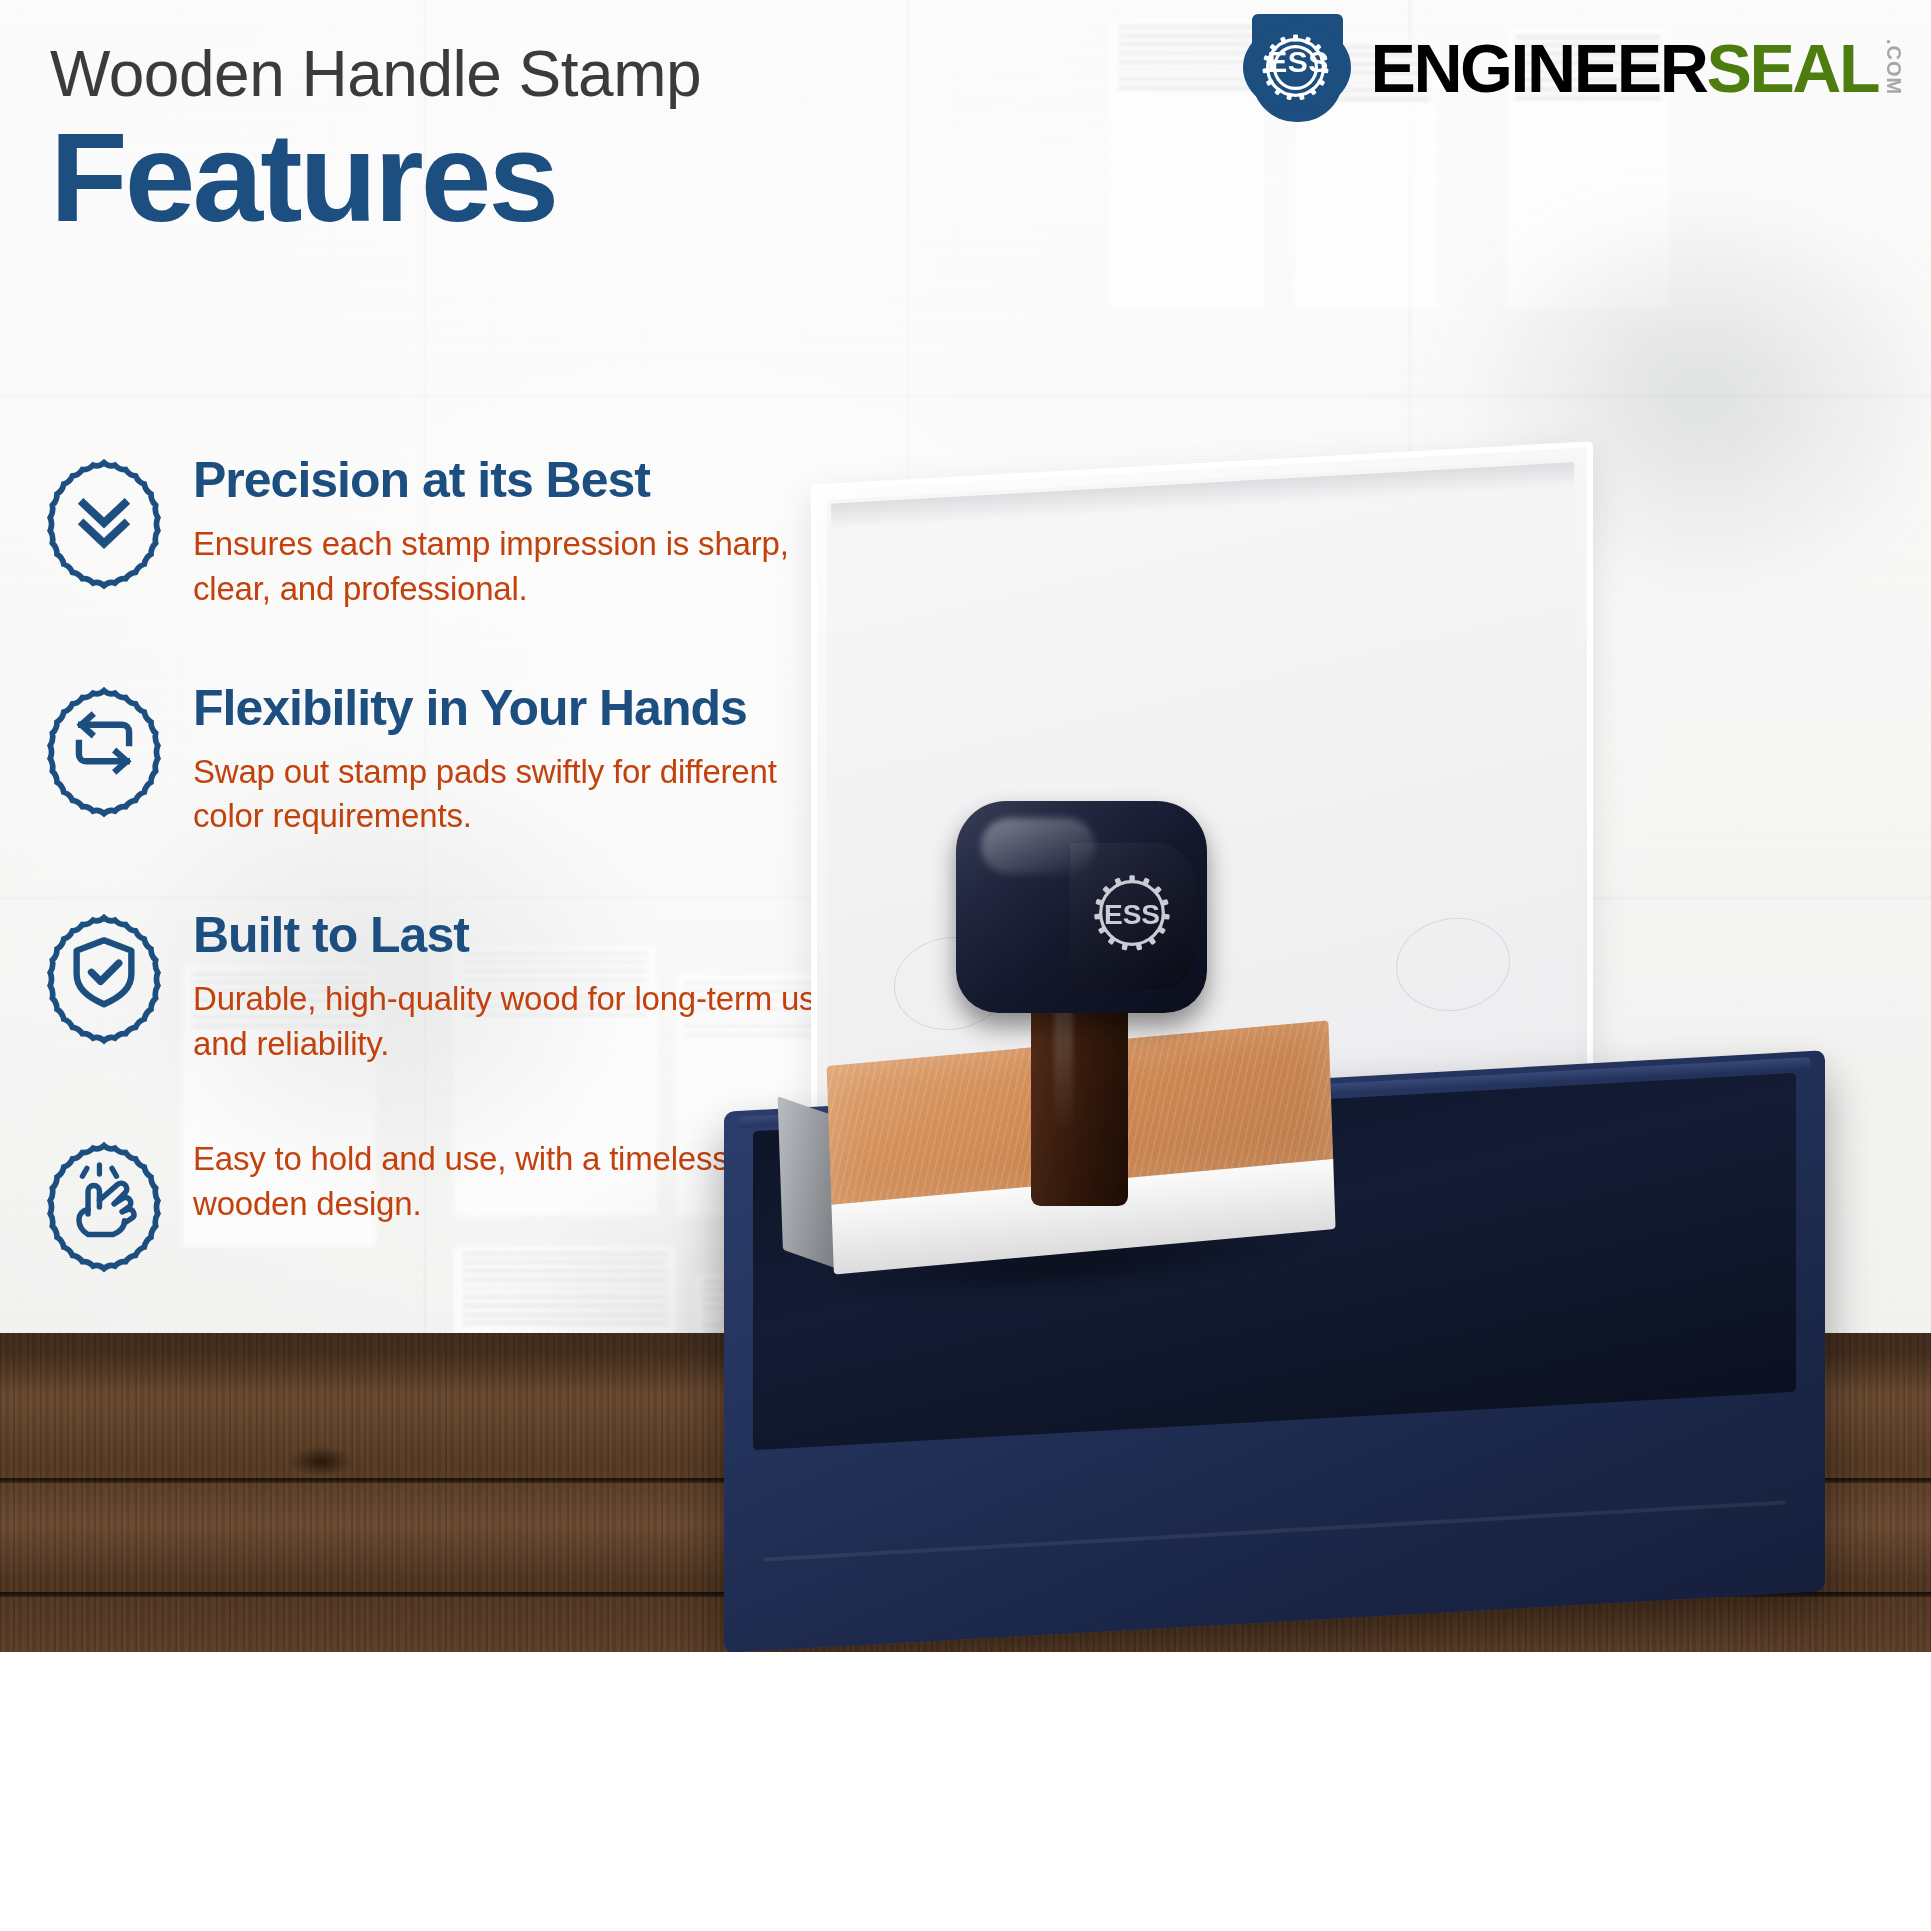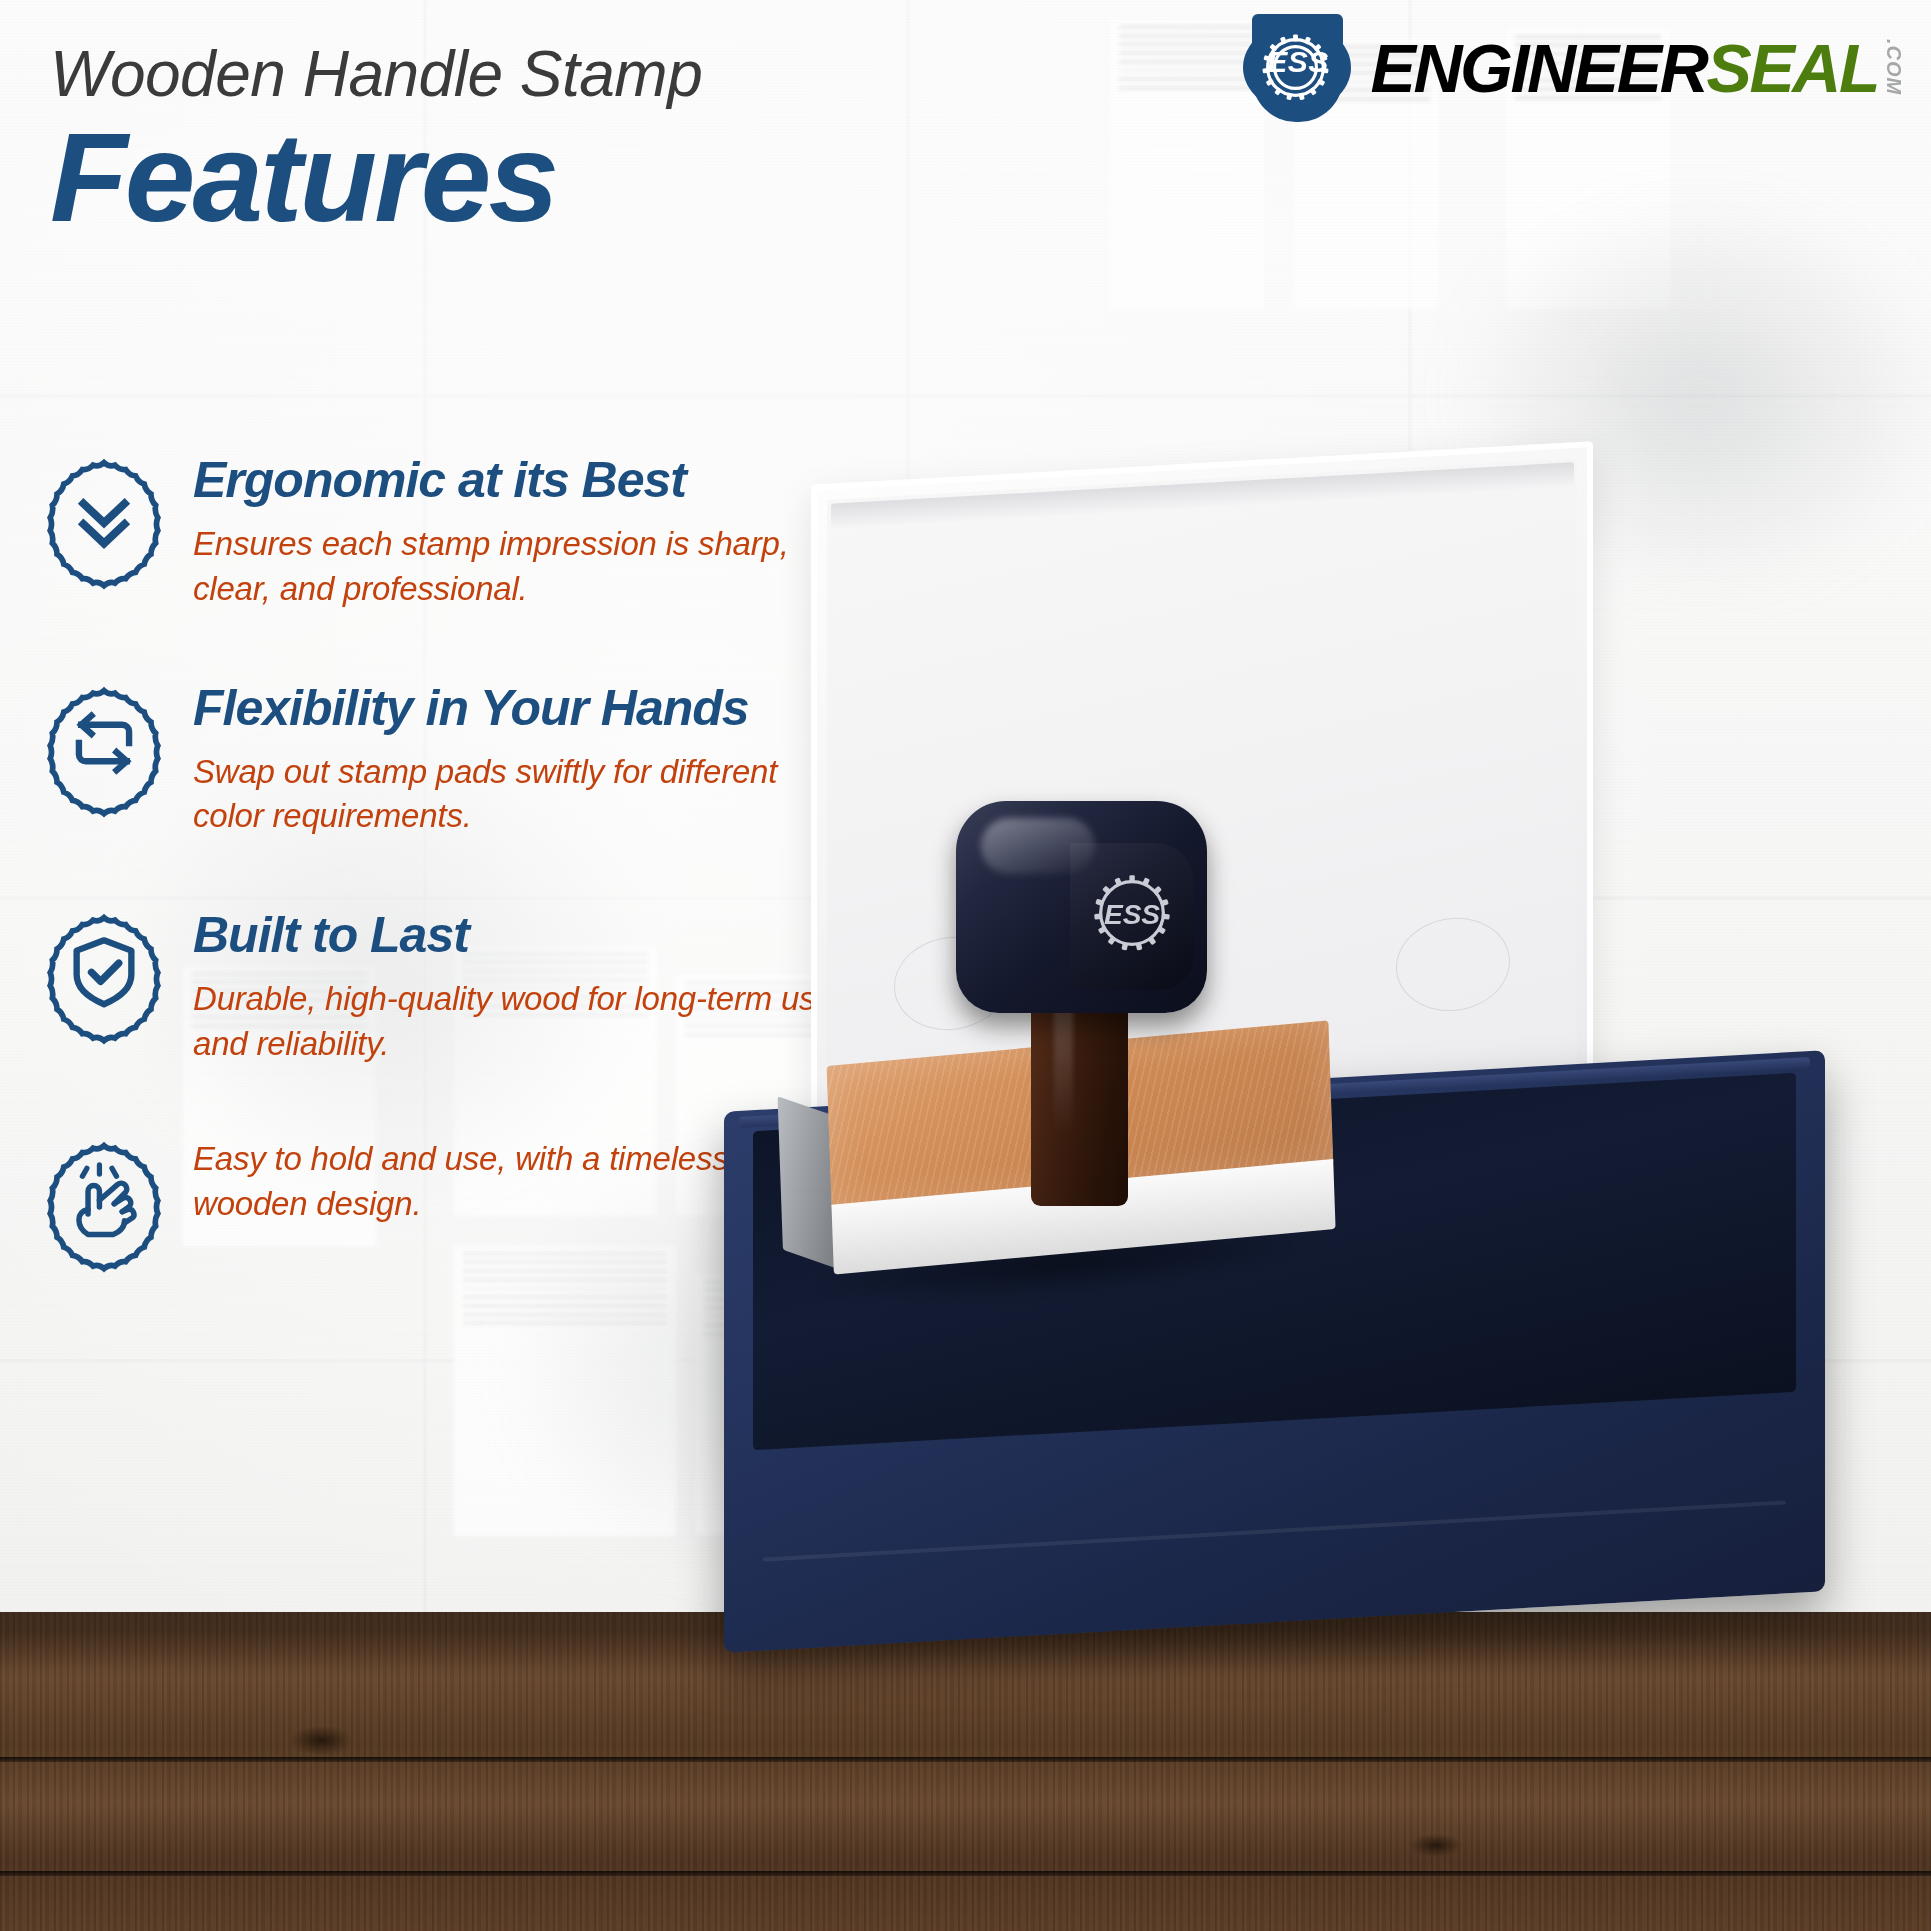--- a/index.html
+++ b/index.html
@@ -5,24 +5,23 @@
   * { margin:0; padding:0; box-sizing:border-box; }
 
   html, body {
     width:1931px; height:1931px;
     overflow:hidden;
     font-family:"Liberation Sans", sans-serif;
   }
 
   #page {
     position:relative;
-    width:1931px; height:1931px;
+    width:1931px; height:1652px;
     background:#f2f2f0;
     overflow:hidden;
-    font-style:italic;
   }
 
   
   .bg-base {
     position:absolute; inset:0;
     background:
       linear-gradient(180deg,#fbfbfb 0%,#f4f4f3 40%,#eeeeec 75%,#ebebe9 100%);
   }
   .bg-panels {
     position:absolute; inset:0;
@@ -448,21 +447,21 @@
   <div class="features">
 
     <div class="feature">
       <div class="feat-icon">
         <svg viewBox="0 0 100 100" width="114" height="114">
           <path d="M50 4 q4.6 4.2 9.6 2.3 q4.2 4.6 9.4 3.8 q3.4 5.3 8.7 5.6 q2.4 5.7 7.6 7.2 q1.2 6 5.9 8.6 q0 6.1 4.1 9.9 q-1.2 6 1.9 11 q-2.4 5.6 0 11.2 q-3.1 5 -1.9 11 q-4.1 3.8 -4.1 9.9 q-4.7 2.6 -5.9 8.6 q-5.2 1.5 -7.6 7.2 q-5.3 0.3 -8.7 5.6 q-5.2 -0.8 -9.4 3.8 q-5 -1.9 -9.6 2.3 q-4.6 -4.2 -9.6 -2.3 q-4.2 -4.6 -9.4 -3.8 q-3.4 -5.3 -8.7 -5.6 q-2.4 -5.7 -7.6 -7.2 q-1.2 -6 -5.9 -8.6 q0 -6.1 -4.1 -9.9 q1.2 -6 -1.9 -11 q2.4 -5.6 0 -11.2 q3.1 -5 1.9 -11 q4.1 -3.8 4.1 -9.9 q4.7 -2.6 5.9 -8.6 q5.2 -1.5 7.6 -7.2 q5.3 -0.3 8.7 -5.6 q5.2 0.8 9.4 -3.8 q5 1.9 9.6 -2.3 z" fill="none" stroke="#1d4e80" stroke-width="5"></path>
           <polyline points="32,40 50,57 68,40" fill="none" stroke="#1d4e80" stroke-width="7" stroke-linecap="square" stroke-linejoin="miter"></polyline>
           <polyline points="32,58 50,75 68,58" fill="none" stroke="#1d4e80" stroke-width="7" stroke-linecap="square" stroke-linejoin="miter"></polyline>
         </svg>
       </div>
-      <div class="feat-title">Ergonomic at its Best</div>
+      <div class="feat-title">Precision at its Best</div>
       <div class="feat-desc">Ensures each stamp impression is sharp, clear, and professional.</div>
     </div>
 
     <div class="feature">
       <div class="feat-icon">
         <svg viewBox="0 0 100 100" width="114" height="114">
           <path d="M50 4 q4.6 4.2 9.6 2.3 q4.2 4.6 9.4 3.8 q3.4 5.3 8.7 5.6 q2.4 5.7 7.6 7.2 q1.2 6 5.9 8.6 q0 6.1 4.1 9.9 q-1.2 6 1.9 11 q-2.4 5.6 0 11.2 q-3.1 5 -1.9 11 q-4.1 3.8 -4.1 9.9 q-4.7 2.6 -5.9 8.6 q-5.2 1.5 -7.6 7.2 q-5.3 0.3 -8.7 5.6 q-5.2 -0.8 -9.4 3.8 q-5 -1.9 -9.6 2.3 q-4.6 -4.2 -9.6 -2.3 q-4.2 -4.6 -9.4 -3.8 q-3.4 -5.3 -8.7 -5.6 q-2.4 -5.7 -7.6 -7.2 q-1.2 -6 -5.9 -8.6 q0 -6.1 -4.1 -9.9 q1.2 -6 -1.9 -11 q2.4 -5.6 0 -11.2 q3.1 -5 1.9 -11 q4.1 -3.8 4.1 -9.9 q4.7 -2.6 5.9 -8.6 q5.2 -1.5 7.6 -7.2 q5.3 -0.3 8.7 -5.6 q5.2 0.8 9.4 -3.8 q5 1.9 9.6 -2.3 z" fill="none" stroke="#1d4e80" stroke-width="5"></path>
           <g fill="none" stroke="#1d4e80" stroke-width="5.6" stroke-linecap="square" stroke-linejoin="miter">
             <path d="M30 34 H66 a6 6 0 0 1 6 6 V50"></path>
             <polyline points="39,26 30,34 39,42"></polyline>

